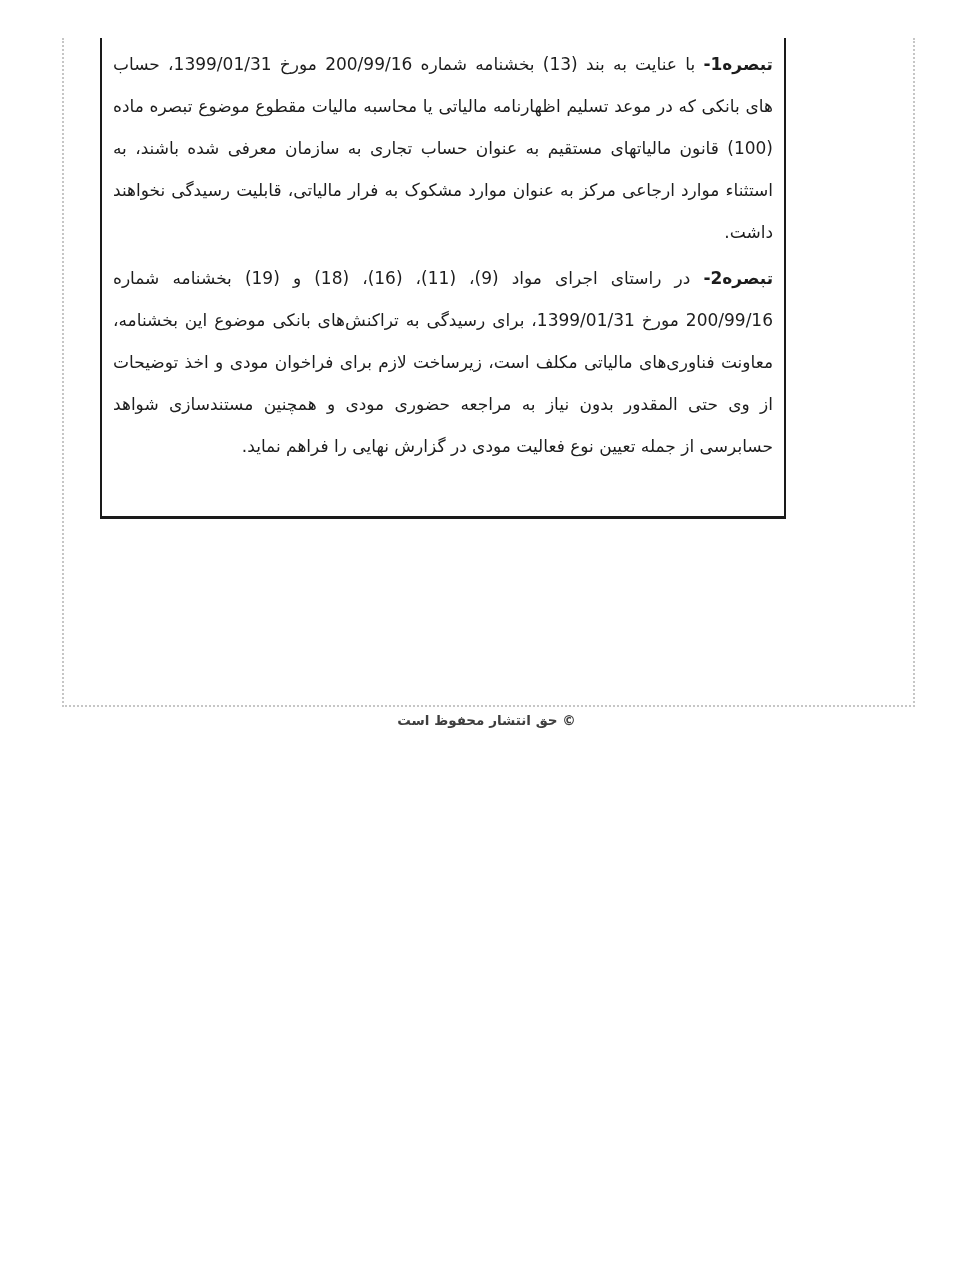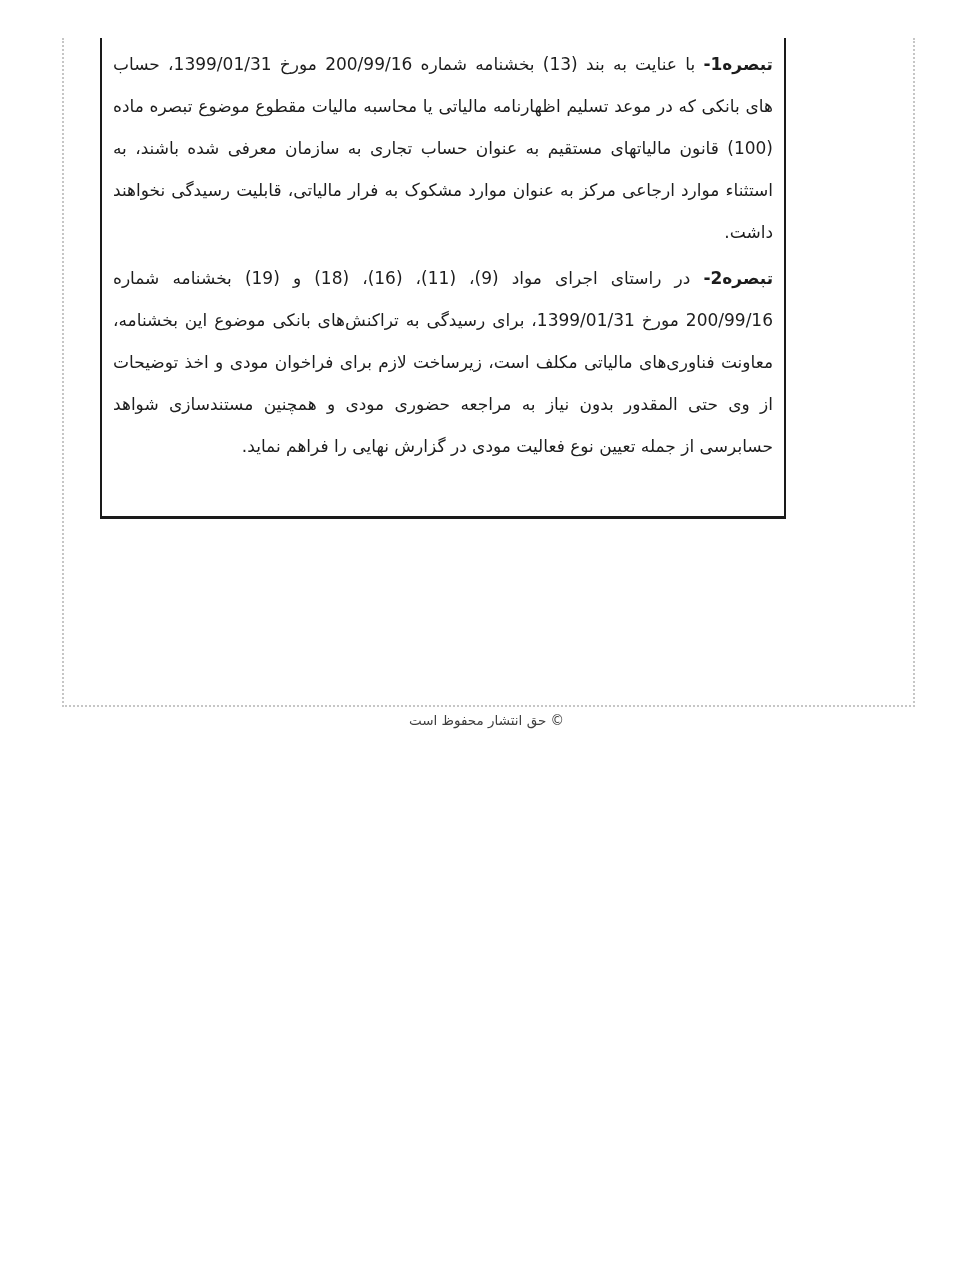--- a/index.html
+++ b/index.html
@@ -56,21 +56,21 @@
   .footer-line {
     position: absolute;
     left: 0; top: 708px;
     width: 973px;
     text-align: center;
   }
   .copyright {
     direction: rtl;
     display: inline-block;
     font-size: 13.5px;
-    font-weight: normal;
+    font-weight: bold;
     color: #3f3f3f;
     line-height: 24px;
   }
 </style>
 </head>
 <body>
 
 <div class="page">
 
   <div class="margin-guide"></div>

